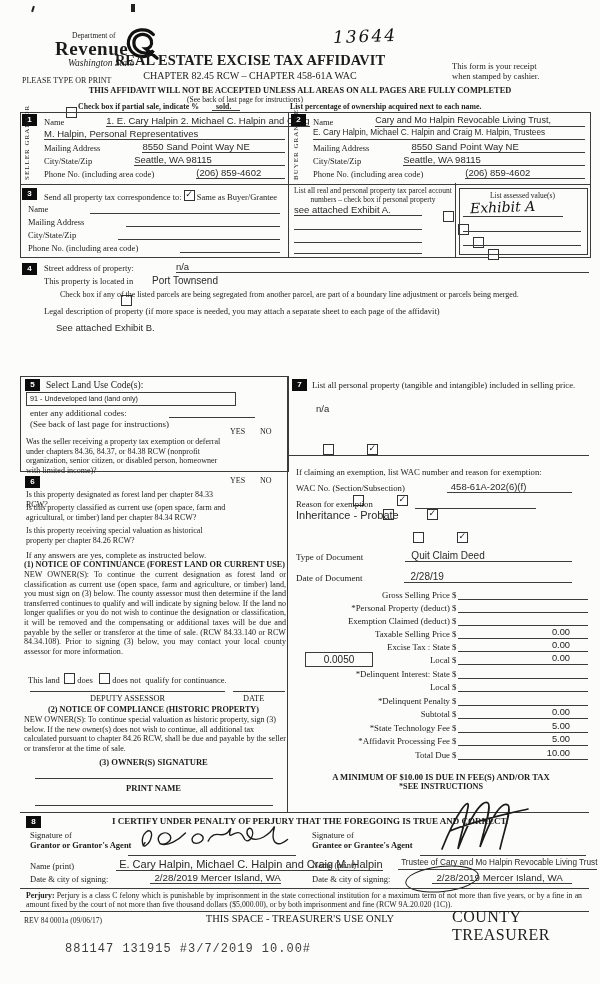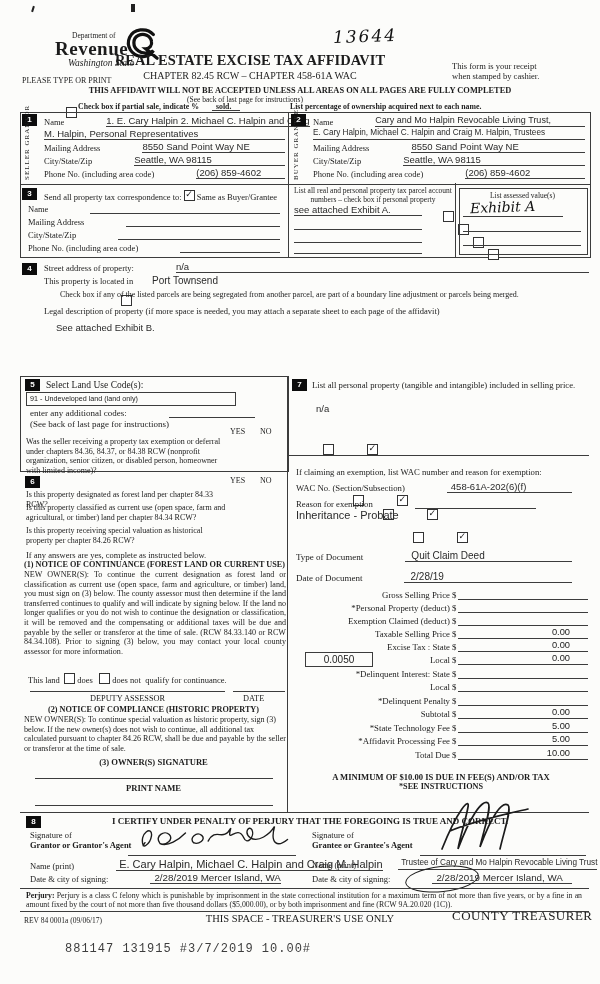--- a/index.html
+++ b/index.html
@@ -388,16 +388,16 @@
   
   <div class="hline" style="left:20px;top:888px;width:569px;border-top-width:1.4px;"></div>
   <div class="abs ser" style="left:26px;top:891px;width:556px;font-size:7.8px;line-height:9.4px;text-align:justify;">
     <b>Perjury:</b><span> Perjury is a class C felony which is punishable by imprisonment in the state correctional institution for a maximum term of not more than five years, or by a fine in an amount fixed by the court of not more than five thousand dollars ($5,000.00), or by both imprisonment and fine (RCW 9A.20.020 (1C)).</span>
   </div>
   <div class="hline" style="left:20px;top:911px;width:569px;"></div>
 
   
   <div class="abs ser" style="left:24px;top:916px;font-size:7.5px;">REV 84 0001a (09/06/17)</div>
   <div class="abs ser ctr" style="left:150px;top:913px;width:300px;font-size:10.5px;">THIS SPACE - TREASURER'S USE ONLY</div>
-  <div class="abs ser" style="left:452px;top:908px;font-size:13px;letter-spacing:0.5px;">COUNTY TREASURER</div>
+  <div class="abs ser" style="left:452px;top:908px;font-size:16px;letter-spacing:0.5px;">COUNTY TREASURER</div>
   <div class="abs mono" style="left:65px;top:942px;font-size:12px;letter-spacing:1px;color:#3d3d3d;">881147 131915 #3/7/2019 10.00#</div>
 
 </div>
 
 </body></html>

